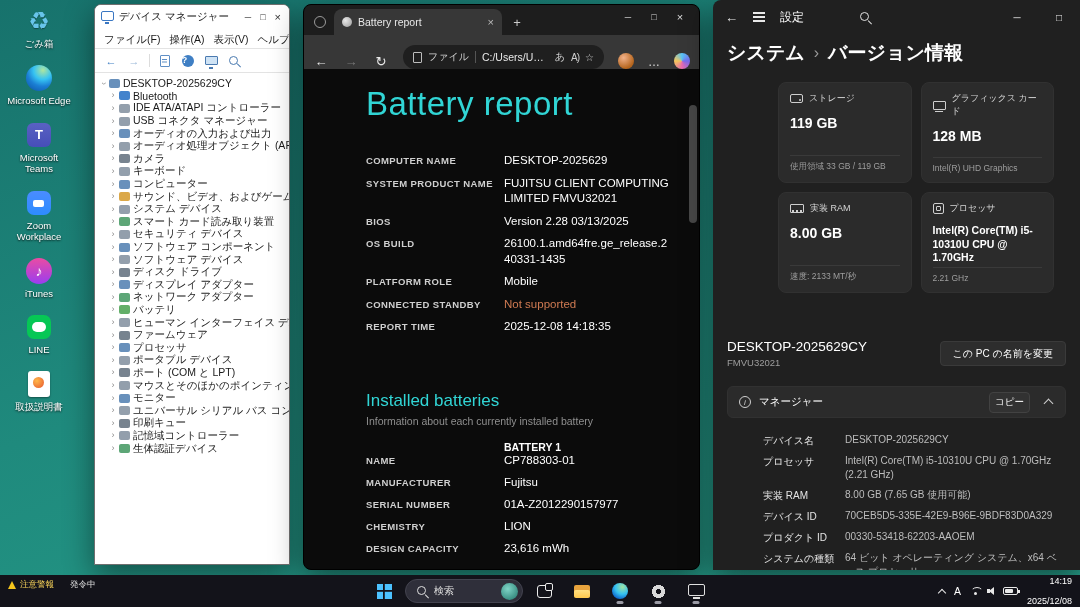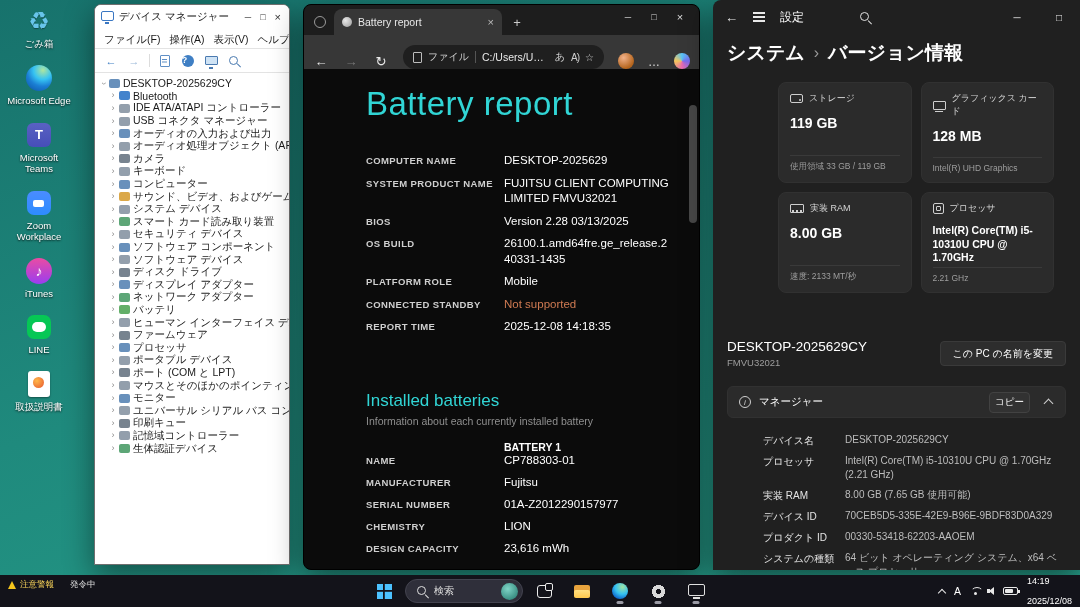--- a/index.html
+++ b/index.html
@@ -187,21 +187,21 @@
   .ic-wifi{position:relative;width:12px;height:9px;overflow:hidden}
   .ic-wifi::before{content:"";position:absolute;left:0;top:0;width:12px;height:12px;border:1.4px solid #e8e8e8;border-radius:50%;
       clip-path:polygon(50% 50%,0 0,100% 0)}
   .ic-wifi::after{content:"";position:absolute;left:4.5px;top:5px;width:3px;height:3px;background:#e8e8e8;border-radius:50%}
   .ic-vol{position:relative;width:11px;height:9px}
   .ic-vol::before{content:"";position:absolute;left:0;top:2.5px;width:3px;height:4px;background:#e8e8e8}
   .ic-vol::after{content:"";position:absolute;left:2px;top:0;width:0;height:0;border:4.5px solid transparent;border-right:5.5px solid #e8e8e8;border-left:0}
   .ic-batt{width:15px;height:8px;border:1.2px solid #e8e8e8;border-radius:2px;position:relative}
   .ic-batt::before{content:"";position:absolute;left:1px;top:1px;bottom:1px;width:8px;background:#e8e8e8;border-radius:1px}
   .ic-batt::after{content:"";position:absolute;right:-3px;top:1.5px;width:1.5px;height:3px;background:#e8e8e8}
-  .tray-clock{display:flex;flex-direction:column;gap:11px}
+  .tray-clock{display:flex;flex-direction:column;align-items:flex-end;gap:11px}
   .tray-clock span{font-size:9px;color:#fff;line-height:1}
 </style>
 </head>
 <body>
 
 <div class="desktop-icons">
 
     <div class="desktop-icon">
       <span class="dicon k-recycle"></span>
       <span class="dlabel">ごみ箱</span>

